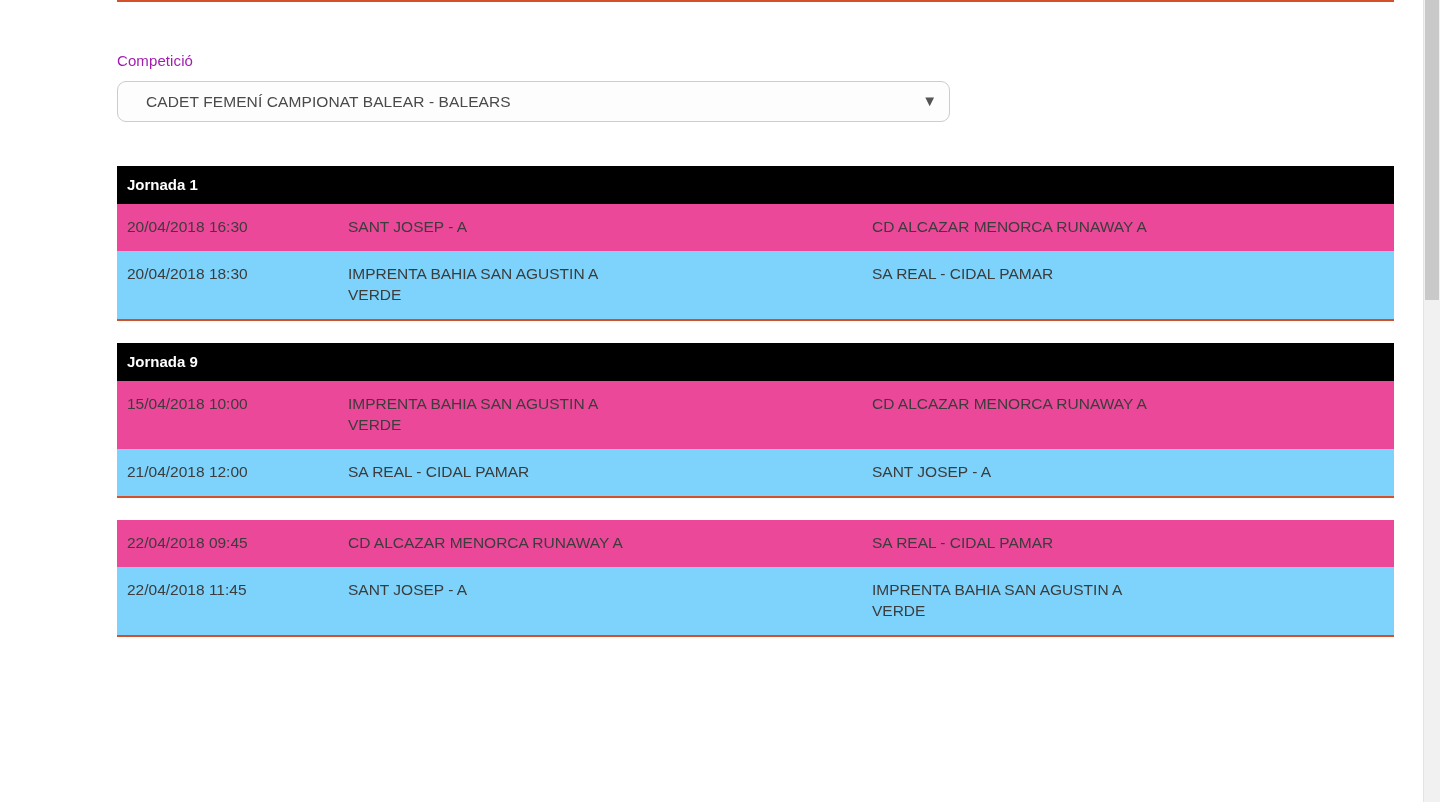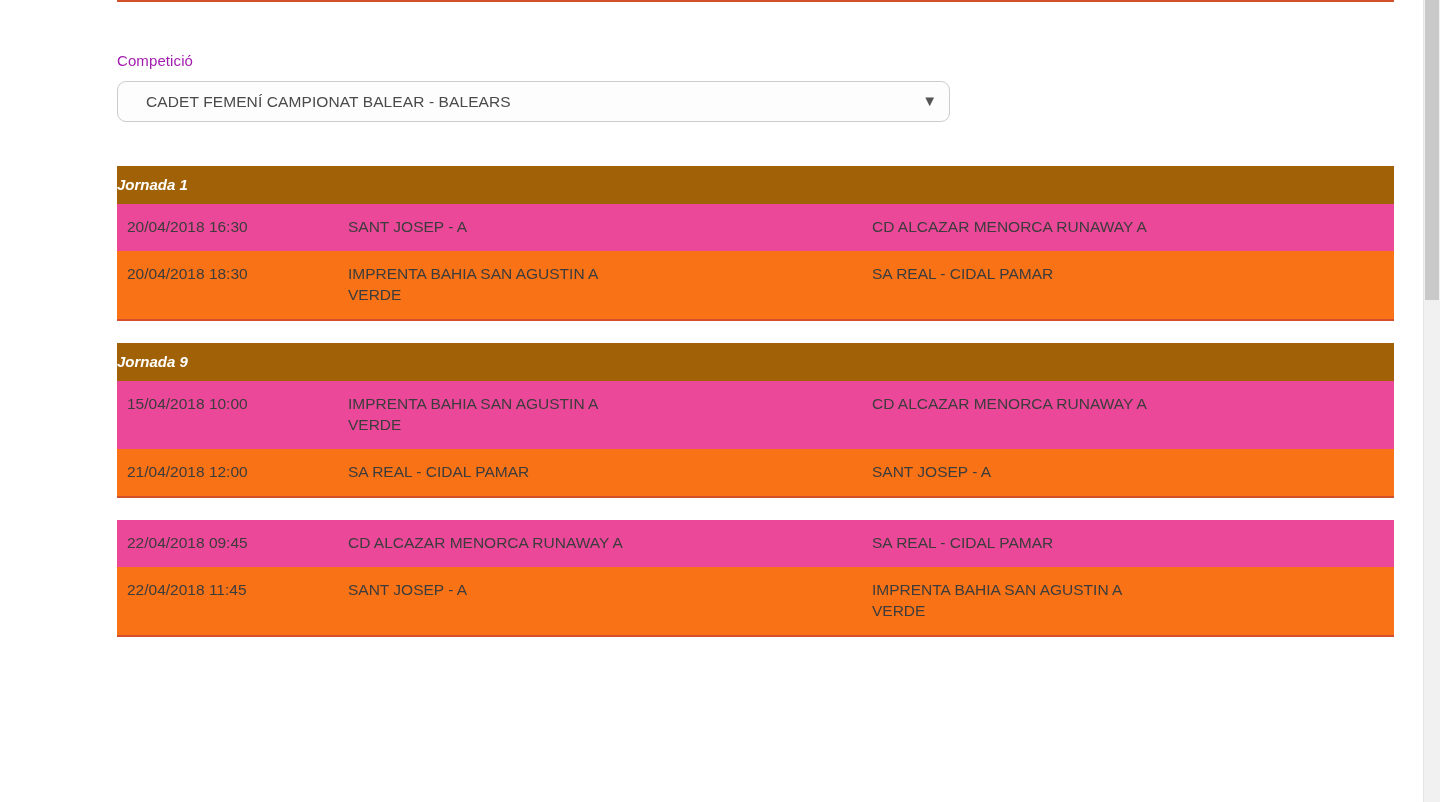--- a/index.html
+++ b/index.html
@@ -90,48 +90,48 @@
     line-height: 20px;
   }
 
   .tables {
     margin-top: 44px;
   }
   .jornada-block {
     margin-bottom: 22px;
   }
   .jornada-header {
-    background: #a16207;
+    background: #000000;
     color: #ffffff;
     font-size: 15px;
     font-weight: bold;
     height: 38px;
     line-height: 38px;
-    box-sizing: border-box;
-    font-style: italic;
+    padding-left: 10px;
+    box-sizing: border-box;
   }
   table.match-table {
     width: 100%;
     border-collapse: collapse;
     table-layout: fixed;
     border-bottom: 2px solid #d4502b;
   }
   table.match-table td {
     font-size: 15.5px;
     color: #3c3c3c;
     vertical-align: top;
     padding: 12px 10px 14px 10px;
     line-height: 21px;
     box-sizing: border-box;
   }
   tr.row-alt td {
     background: #ec4899;
   }
   tr.row-plain td {
-    background: #f97316;
+    background: #7dd3fc;
   }
   td.c-date { width: 221px; }
   td.c-home { width: 312px; }
   td.c-score-home { width: 212px; }
   td.c-away { width: 318px; }
   td.c-score-away { width: 214px; }
 </style>
 </head>
 <body>
 

